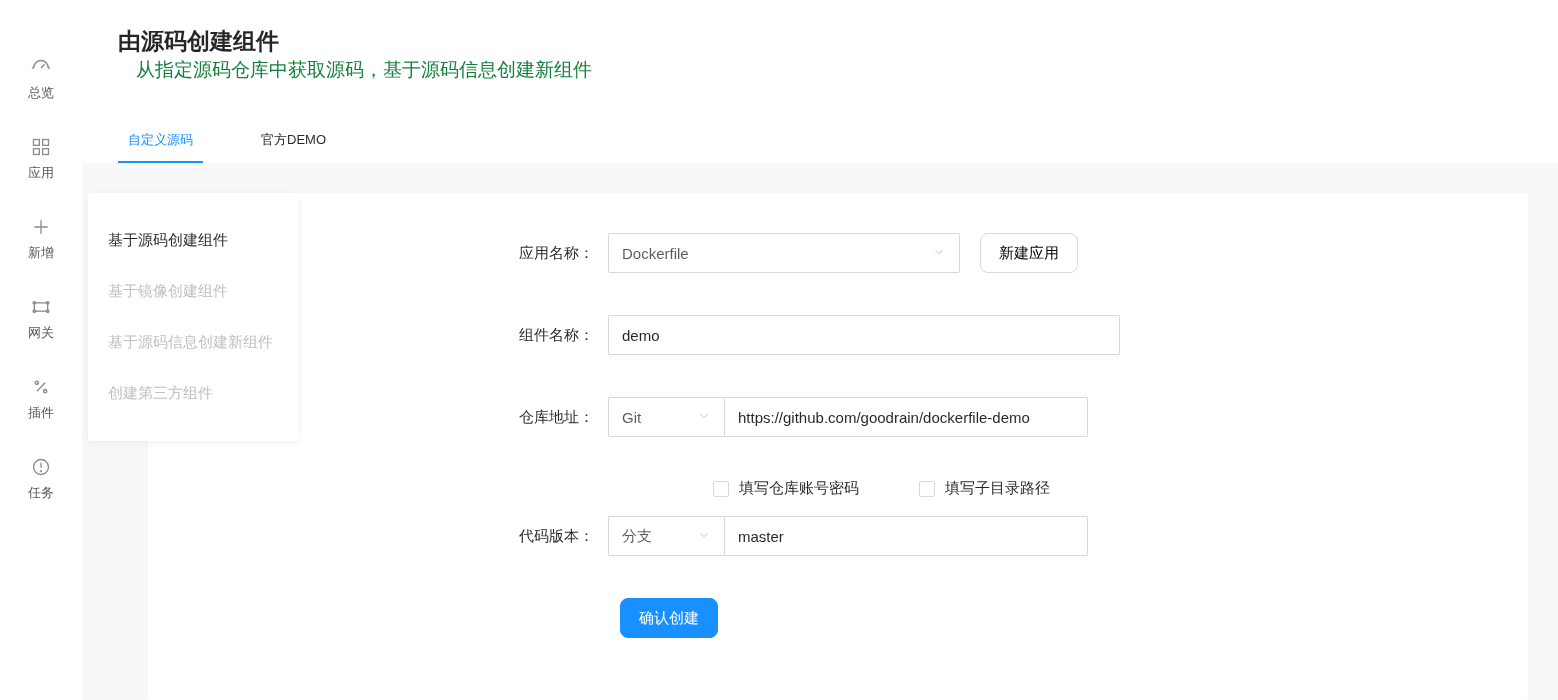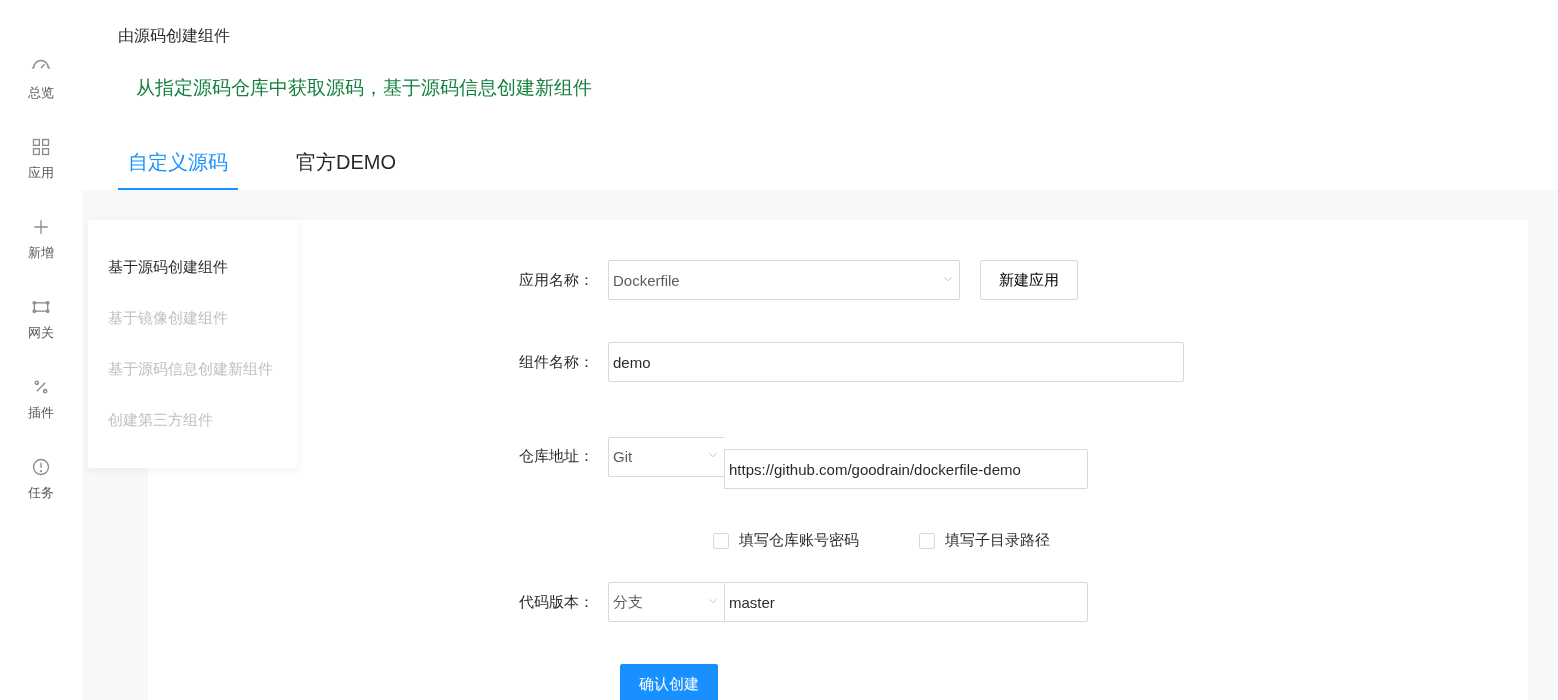--- a/index.html
+++ b/index.html
@@ -56,40 +56,40 @@
     top: 0;
     right: 0;
     height: 100%;
     display: flex;
     flex-direction: column;
   }
   .page-header {
     padding: 26px 0 0 36px;
   }
   .page-title {
-    font-size: 16px;
-    font-weight: 400;
-    color: rgba(0,0,0,0.85);
-    margin-bottom: 28px;
+    font-size: 23px;
+    font-weight: 700;
+    color: rgba(0,0,0,0.85);
+    margin-bottom: 0;
   }
   .page-subtitle {
     font-size: 19px;
     color: #15803d;
     margin-left: 18px;
   }
 
   .tabs {
     display: flex;
     gap: 48px;
     padding-left: 36px;
     margin-top: 36px;
     border-bottom: 0;
   }
   .tab {
-    font-size: 20px;
+    font-size: 13px;
     padding: 12px 10px 14px 10px;
     cursor: pointer;
     color: rgba(0,0,0,0.85);
     position: relative;
   }
   .tab.active {
     color: #1890ff;
   }
   .tab.active::after {
     content: "";
@@ -149,21 +149,21 @@
     font-size: 15px;
     color: rgba(0,0,0,0.85);
     padding-right: 14px;
     white-space: nowrap;
   }
 
   .input, .select {
     height: 40px;
     border: 1px solid #d9d9d9;
     border-radius: 2px;
-    padding: 0 4px;
+    padding: 0 13px;
     font-size: 15px;
     color: rgba(0,0,0,0.85);
     background: #fff;
     outline: none;
   }
   .input { }
   .select {
     display: inline-flex;
     align-items: center;
     justify-content: space-between;
@@ -173,37 +173,37 @@
   .select .caret {
     margin-left: 8px;
     color: #bfbfbf;
   }
 
   .btn {
     height: 40px;
     padding: 0 18px;
     border: 1px solid #d9d9d9;
     background: #fff;
-    border-radius: 2px;
+    border-radius: 8px;
     font-size: 15px;
     cursor: pointer;
     display: inline-flex;
     align-items: center;
     justify-content: center;
   }
   .btn.primary {
     background: #1890ff;
     border-color: #1890ff;
     color: #fff;
   }
 
   .checkbox-row {
     display: flex;
     align-items: center;
-    margin-bottom: 32px;
+    margin-bottom: 18px;
     padding-left: 525px;
     gap: 60px;
   }
   .checkbox {
     width: 16px;
     height: 16px;
     border: 1px solid #d9d9d9;
     border-radius: 2px;
     margin-right: 10px;
     cursor: pointer;
@@ -215,23 +215,23 @@
     font-size: 15px;
     color: rgba(0,0,0,0.85);
     cursor: pointer;
   }
 
   .submit-row {
     padding-left: 432px;
   }
 
   .w-app { width: 352px; }
-  .w-comp { width: 576px; }
+  .w-comp { width: 512px; }
   .w-git { width: 116px; border-right: 0; border-radius: 2px 0 0 2px;}
-  .w-url { width: 364px; border-radius: 0 2px 2px 0; margin-top: 25px;}
+  .w-url { width: 364px; border-radius: 0 2px 2px 0;}
   .w-branch { width: 116px; border-right: 0; border-radius: 2px 0 0 2px;}
   .w-branch-val { width: 364px; border-radius: 0 2px 2px 0;}
 
   svg { stroke: currentColor; fill: none; stroke-width: 1.6; }
 </style>
 </head>
 <body>
 
 <nav class="sidebar">
   <div class="sidebar-item">

